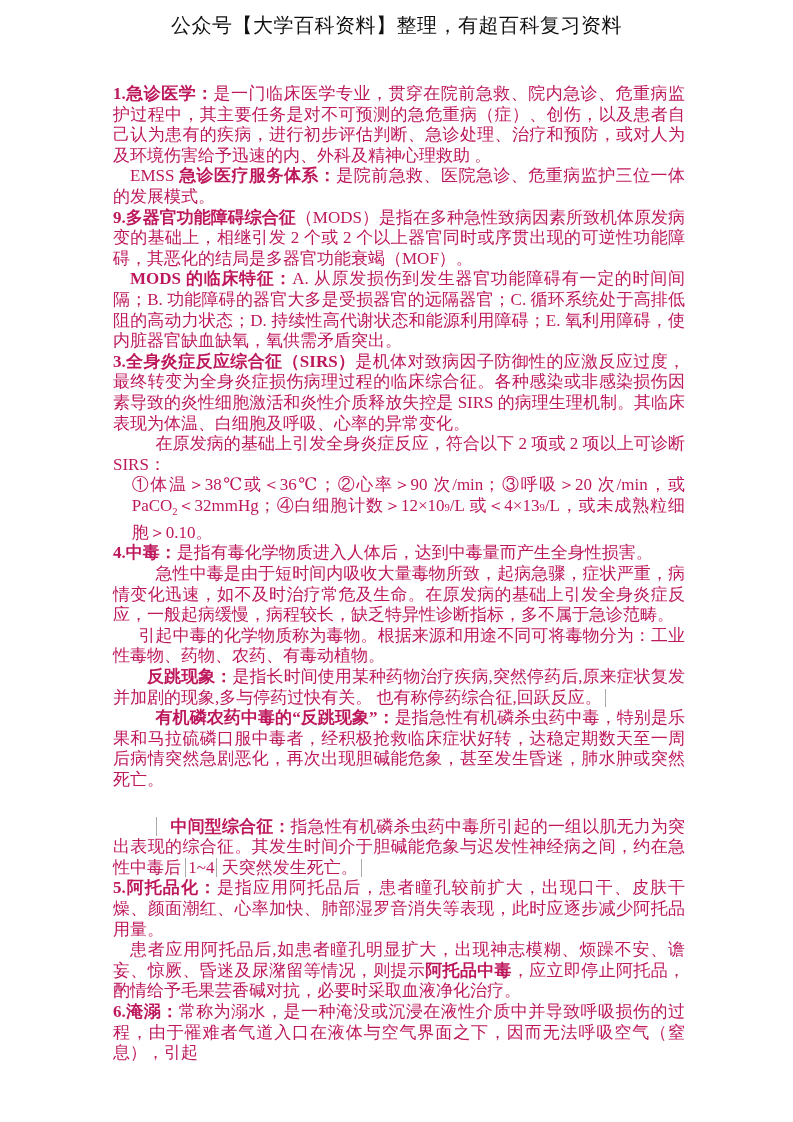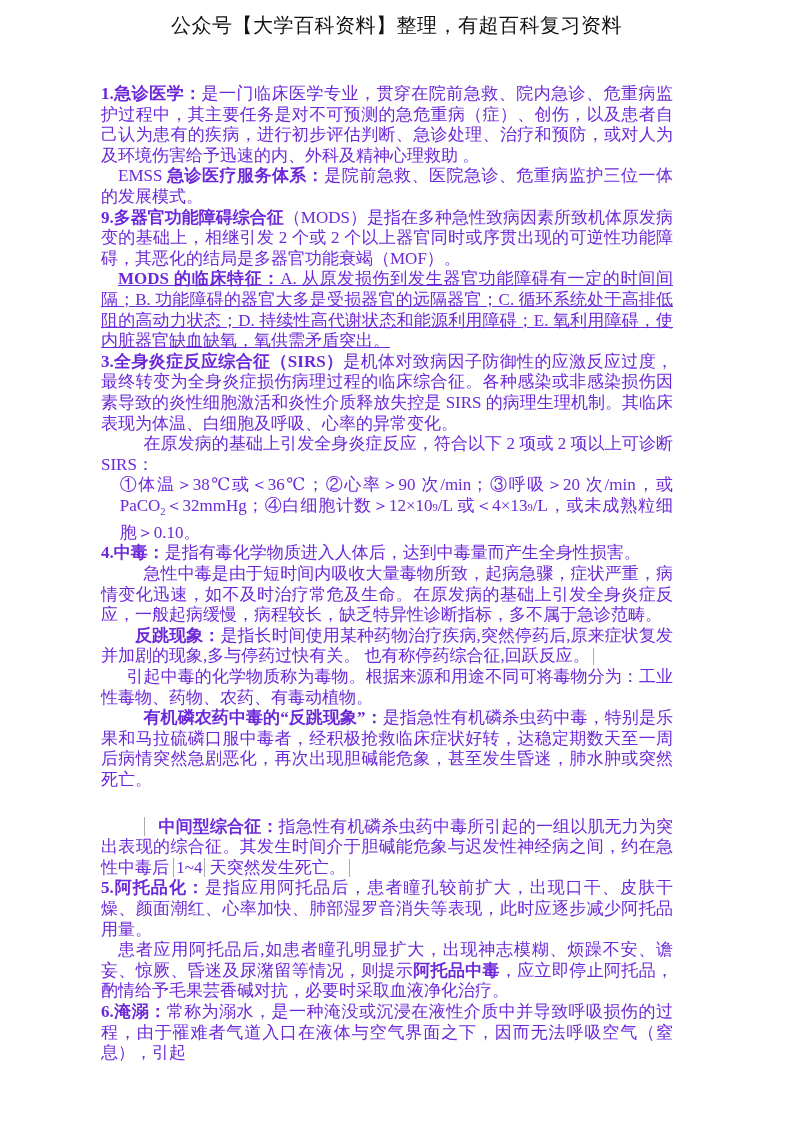--- a/index.html
+++ b/index.html
@@ -17,27 +17,27 @@
     top: 12px;
     left: 0;
     width: 100%;
     text-align: center;
     font-size: 20px;
     letter-spacing: 0.5px;
     color: #111;
   }
   .doc-content {
     position: absolute;
-    left: 101px;
+    left: 113px;
     top: 84px;
     width: 572px;
     font-size: 17px;
     line-height: 20.6px;
     text-align: justify;
-    color: #6d28d9;
+    color: #be185d;
   }
   .para { margin: 0; }
   .space-before { margin-top: 26px; }
   .b { font-weight: bold; }
   .sub {
     font-size: 0.62em;
     vertical-align: sub;
   }
   .s9 {
     font-size: 0.62em;
@@ -64,27 +64,27 @@
 </style>
 </head>
 <body>
 
 <div class="page">
   <div class="doc-header">公众号【大学百科资料】整理，有超百科复习资料</div>
   <div class="doc-content">
       <p class="para"><span class="b">1.急诊医学：</span><span>是一门临床医学专业，贯穿在院前急救、院内急诊、危重病监护过程中，其主要任务是对不可预测的急危重病（症）、创伤，以及患者自己认为患有的疾病，进行初步评估判断、急诊处理、治疗和预防，或对人为及环境伤害给予迅速的内、外科及精神心理救助 。</span></p>
       <p class="para" style="text-indent: 1em;"><span>EMSS </span><span class="b">急诊医疗服务体系：</span><span>是院前急救、医院急诊、危重病监护三位一体的发展模式。</span></p>
       <p class="para"><span class="b">9.多器官功能障碍综合征</span><span>（MODS）是指在多种急性致病因素所致机体原发病变的基础上，相继引发 2 个或 2 个以上器官同时或序贯出现的可逆性功能障碍，其恶化的结局是多器官功能衰竭（MOF）。</span></p>
-      <p class="para" style="text-indent: 1em; text-decoration: underline;"><span class="b">MODS 的临床特征：</span><span>A. 从原发损伤到发生器官功能障碍有一定的时间间隔；B. 功能障碍的器官大多是受损器官的远隔器官；C. 循环系统处于高排低阻的高动力状态；D. 持续性高代谢状态和能源利用障碍；E. 氧利用障碍，使内脏器官缺血缺氧，氧供需矛盾突出。</span></p>
+      <p class="para" style="text-indent: 1em;"><span class="b">MODS 的临床特征：</span><span>A. 从原发损伤到发生器官功能障碍有一定的时间间隔；B. 功能障碍的器官大多是受损器官的远隔器官；C. 循环系统处于高排低阻的高动力状态；D. 持续性高代谢状态和能源利用障碍；E. 氧利用障碍，使内脏器官缺血缺氧，氧供需矛盾突出。</span></p>
       <p class="para"><span class="b">3.全身炎症反应综合征（SIRS）</span><span>是机体对致病因子防御性的应激反应过度，最终转变为全身炎症损伤病理过程的临床综合征。各种感染或非感染损伤因素导致的炎性细胞激活和炎性介质释放失控是 SIRS 的病理生理机制。其临床表现为体温、白细胞及呼吸、心率的异常变化。</span></p>
       <p class="para" style="text-indent: 2.5em;"><span>在原发病的基础上引发全身炎症反应，符合以下 2 项或 2 项以上可诊断SIRS：</span></p>
       <p class="para" style="padding-left: 1.1em;"><span>①体温＞38℃或＜36℃；②心率＞90 次/min；③呼吸＞20 次/min，或 PaCO</span><span class="sub">2</span><span>＜32mmHg；④白细胞计数＞12×10</span><span class="s9">9</span><span>/L 或＜4×13</span><span class="s9">9</span><span>/L，或未成熟粒细胞＞0.10。</span></p>
       <p class="para"><span class="b">4.中毒：</span><span>是指有毒化学物质进入人体后，达到中毒量而产生全身性损害。</span></p>
       <p class="para" style="text-indent: 2.5em;"><span>急性中毒是由于短时间内吸收大量毒物所致，起病急骤，症状严重，病情变化迅速，如不及时治疗常危及生命。在原发病的基础上引发全身炎症反应，一般起病缓慢，病程较长，缺乏特异性诊断指标，多不属于急诊范畴。</span></p>
+      <p class="para" style="text-indent: 1.5em;"><span>引起中毒的化学物质称为毒物。根据来源和用途不同可将毒物分为：工业性毒物、药物、农药、有毒动植物。</span></p>
       <p class="para" style="text-indent: 2em;"><span class="b">反跳现象：</span><span>是指长时间使用某种药物治疗疾病,突然停药后,原来症状复发并加剧的现象,多与停药过快有关。 也有称停药综合征,回跃反应。</span><span class="bar-end"></span></p>
-      <p class="para" style="text-indent: 1.5em;"><span>引起中毒的化学物质称为毒物。根据来源和用途不同可将毒物分为：工业性毒物、药物、农药、有毒动植物。</span></p>
       <p class="para" style="text-indent: 2.5em;"><span class="b">有机磷农药中毒的“反跳现象”：</span><span>是指急性有机磷杀虫药中毒，特别是乐果和马拉硫磷口服中毒者，经积极抢救临床症状好转，达稳定期数天至一周后病情突然急剧恶化，再次出现胆碱能危象，甚至发生昏迷，肺水肿或突然死亡。</span></p>
       <p class="para space-before" style="text-indent: 2.5em;"><span class="b bar-before">中间型综合征：</span><span>指急性有机磷杀虫药中毒所引起的一组以肌无力为突出表现的综合征。其发生时间介于胆碱能危象与迟发性神经病之间，约在急性中毒后 </span><span class="bars">1~4</span><span> 天突然发生死亡。</span><span class="bar-end"></span></p>
       <p class="para"><span class="b">5.阿托品化：</span><span>是指应用阿托品后，患者瞳孔较前扩大，出现口干、皮肤干燥、颜面潮红、心率加快、肺部湿罗音消失等表现，此时应逐步减少阿托品用量。</span></p>
       <p class="para" style="text-indent: 1em;"><span>患者应用阿托品后,如患者瞳孔明显扩大，出现神志模糊、烦躁不安、谵妄、惊厥、昏迷及尿潴留等情况，则提示</span><span class="b">阿托品中毒</span><span>，应立即停止阿托品，酌情给予毛果芸香碱对抗，必要时采取血液净化治疗。</span></p>
       <p class="para"><span class="b">6.淹溺：</span><span>常称为溺水，是一种淹没或沉浸在液性介质中并导致呼吸损伤的过程，由于罹难者气道入口在液体与空气界面之下，因而无法呼吸空气（窒息），引起</span></p>
     </div>
 </div>
 
 </body></html>

